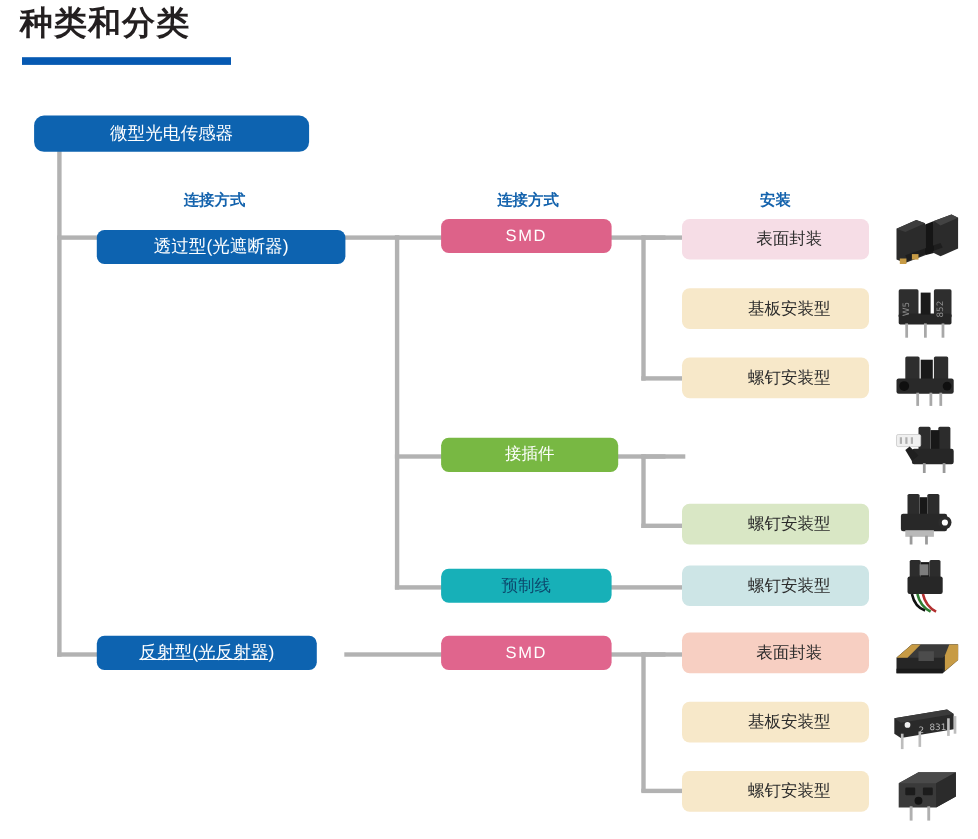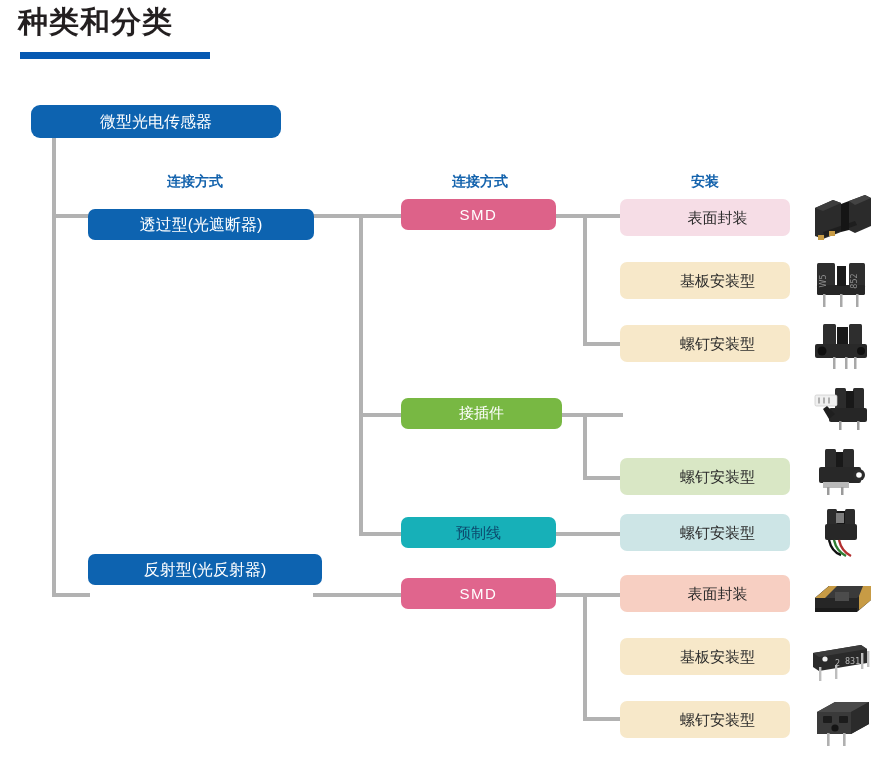--- a/index.html
+++ b/index.html
@@ -151,21 +151,21 @@
   <div class="node cable" style="left:401px; top:517px; width:155px; height:31px;">预制线</div>
 
   <div class="node leaf leaf-pink" style="left:620px; top:199px; width:170px; height:37px;">表面封装</div>
   <div class="node leaf leaf-beige" style="left:620px; top:262px; width:170px; height:37px;">基板安装型</div>
   <div class="node leaf leaf-beige" style="left:620px; top:325px; width:170px; height:37px;">螺钉安装型</div>
 
   <div class="node leaf leaf-green" style="left:620px; top:458px; width:170px; height:37px;">螺钉安装型</div>
 
   <div class="node leaf leaf-blue" style="left:620px; top:514px; width:170px; height:37px;">螺钉安装型</div>
 
-  <div class="node lvl1" style="left:88px; top:554px; width:234px; height:31px;">反射型(光反射器)</div>
+  <div class="node lvl1" style="left:88px; top:578px; width:200px; height:31px;text-decoration:underline;">反射型(光反射器)</div>
   <div class="node smd2" style="left:401px; top:578px; width:155px; height:31px;">SMD</div>
 
   <div class="node leaf leaf-salmon" style="left:620px; top:575px; width:170px; height:37px;">表面封装</div>
   <div class="node leaf leaf-beige" style="left:620px; top:638px; width:170px; height:37px;">基板安装型</div>
   <div class="node leaf leaf-beige" style="left:620px; top:701px; width:170px; height:37px;">螺钉安装型</div>
 
   <div class="photo" style="left:805px; top:192px;">
     <svg viewBox="0 0 74 56">
       <g>
         <path d="M10 16 L28 8 L36 11 L36 40 L18 47 L10 44 Z" fill="#2b2b2b"></path>

